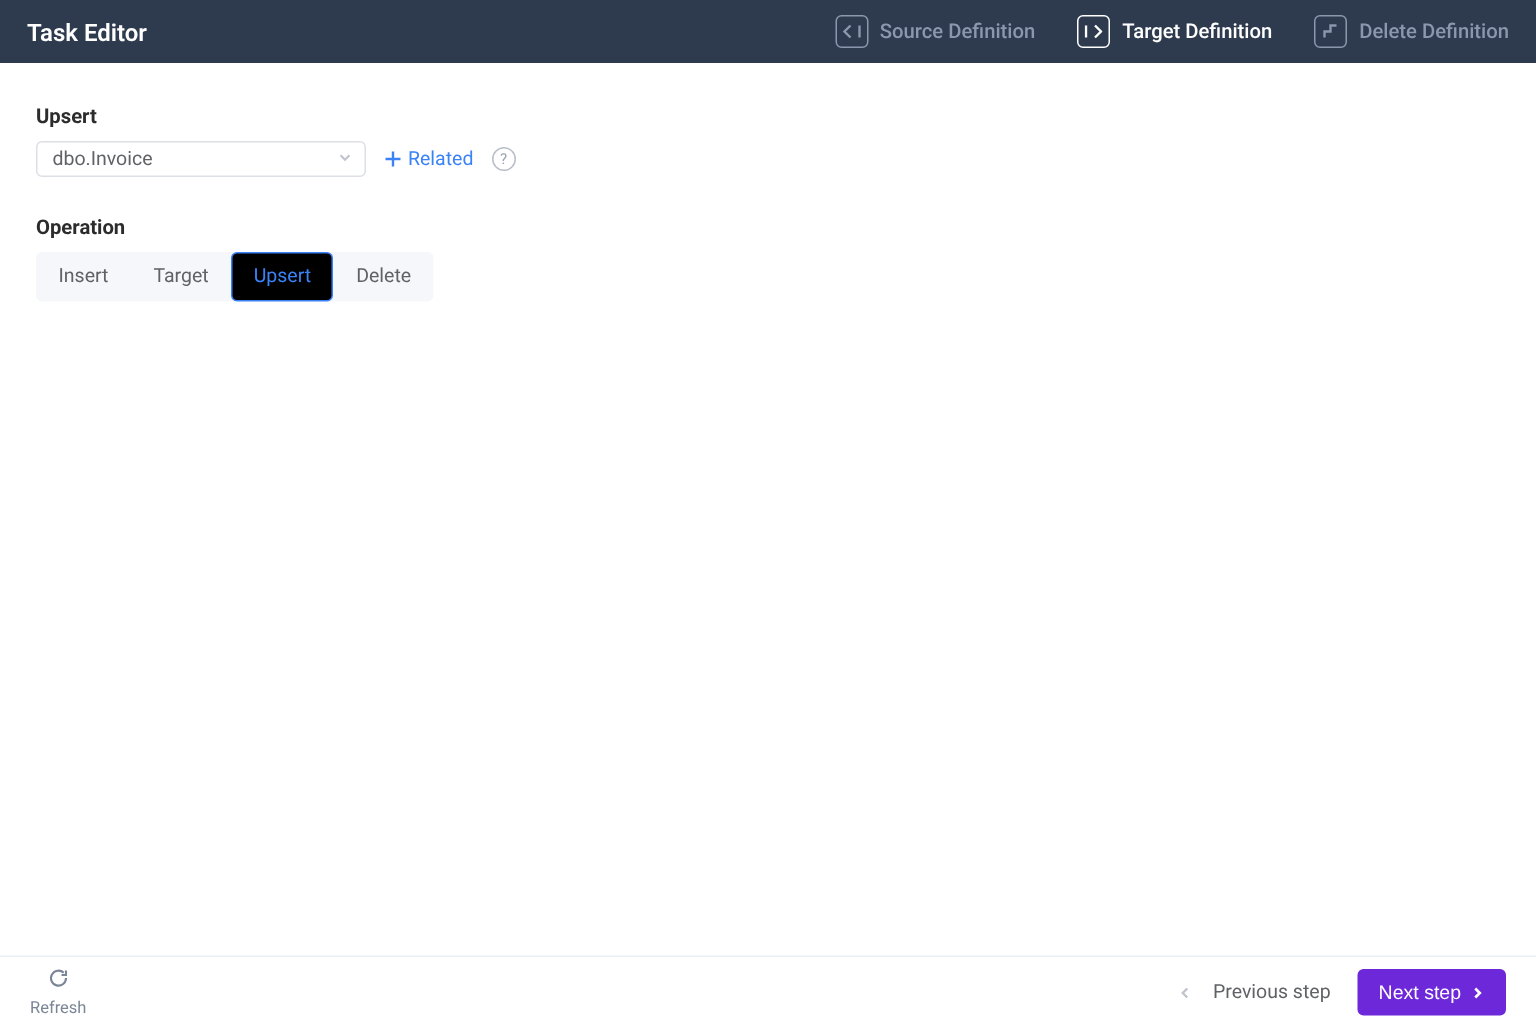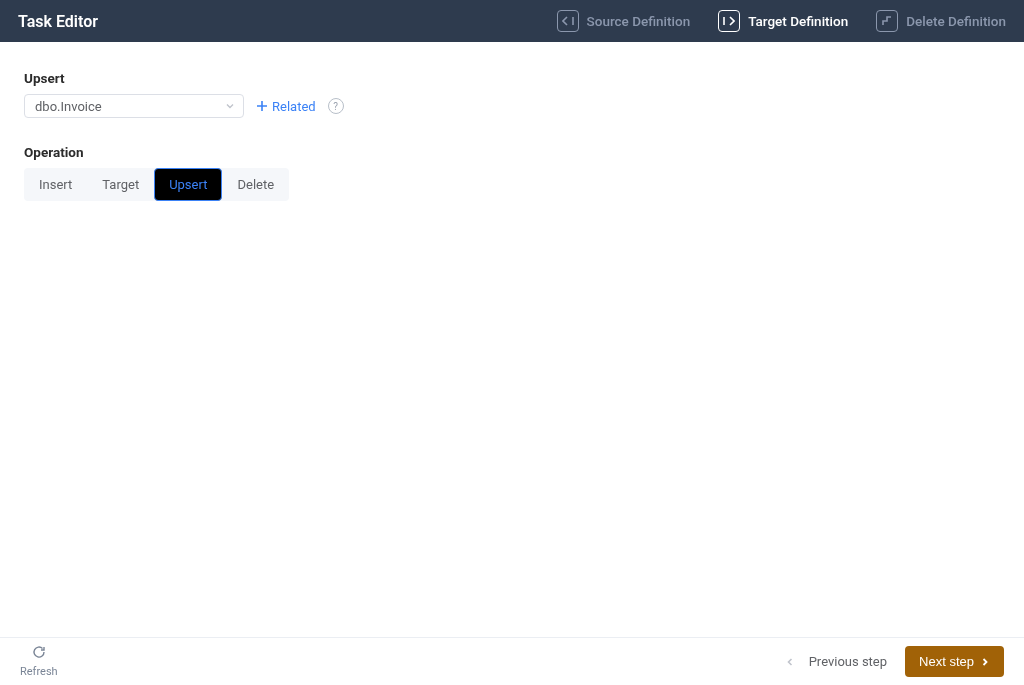--- a/index.html
+++ b/index.html
@@ -149,21 +149,21 @@
   .prev {
     display: flex;
     align-items: center;
     gap: 14px;
     color: #606266;
     font-size: 13px;
     cursor: pointer;
     margin-right: 18px;
   }
   .next {
-    background: #a16207;
+    background: #6d28d9;
     color: #fff;
     border: none;
     border-radius: 4px;
     padding: 8px 14px;
     font-size: 13px;
     display: flex;
     align-items: center;
     gap: 6px;
     cursor: pointer;
   }

